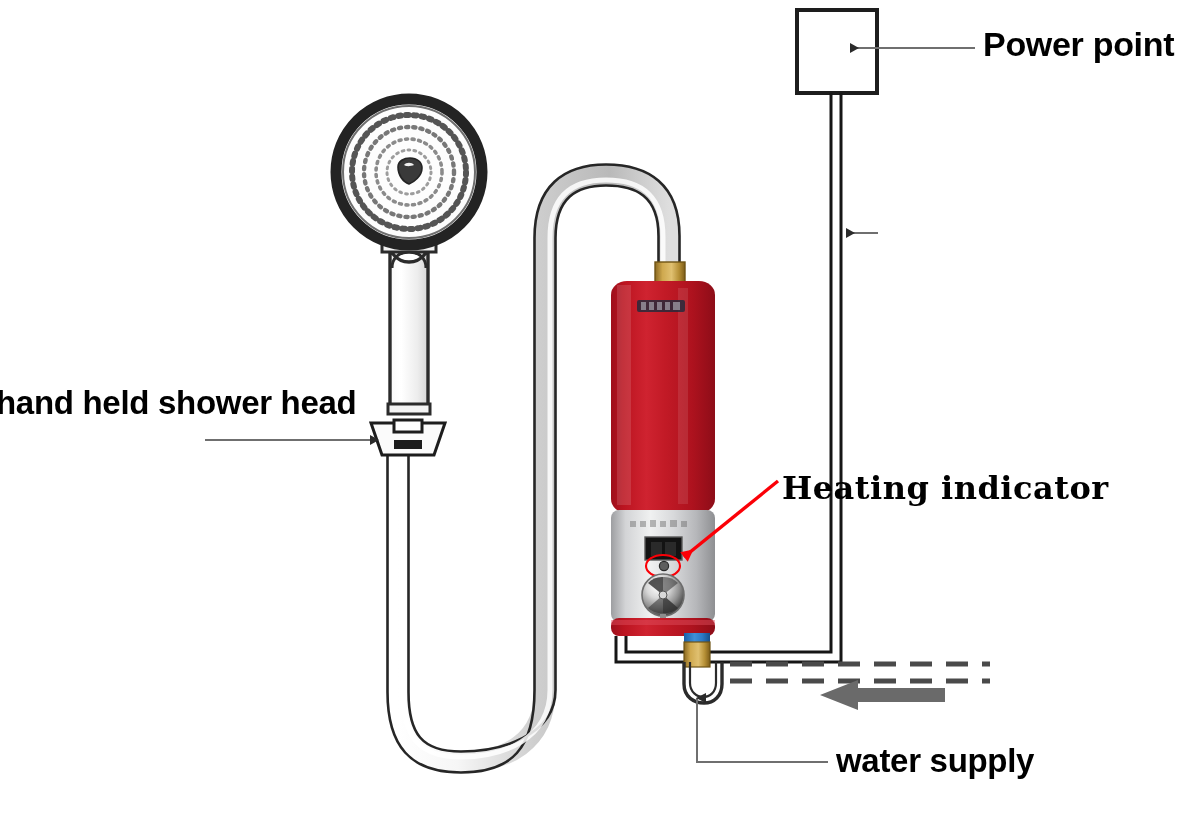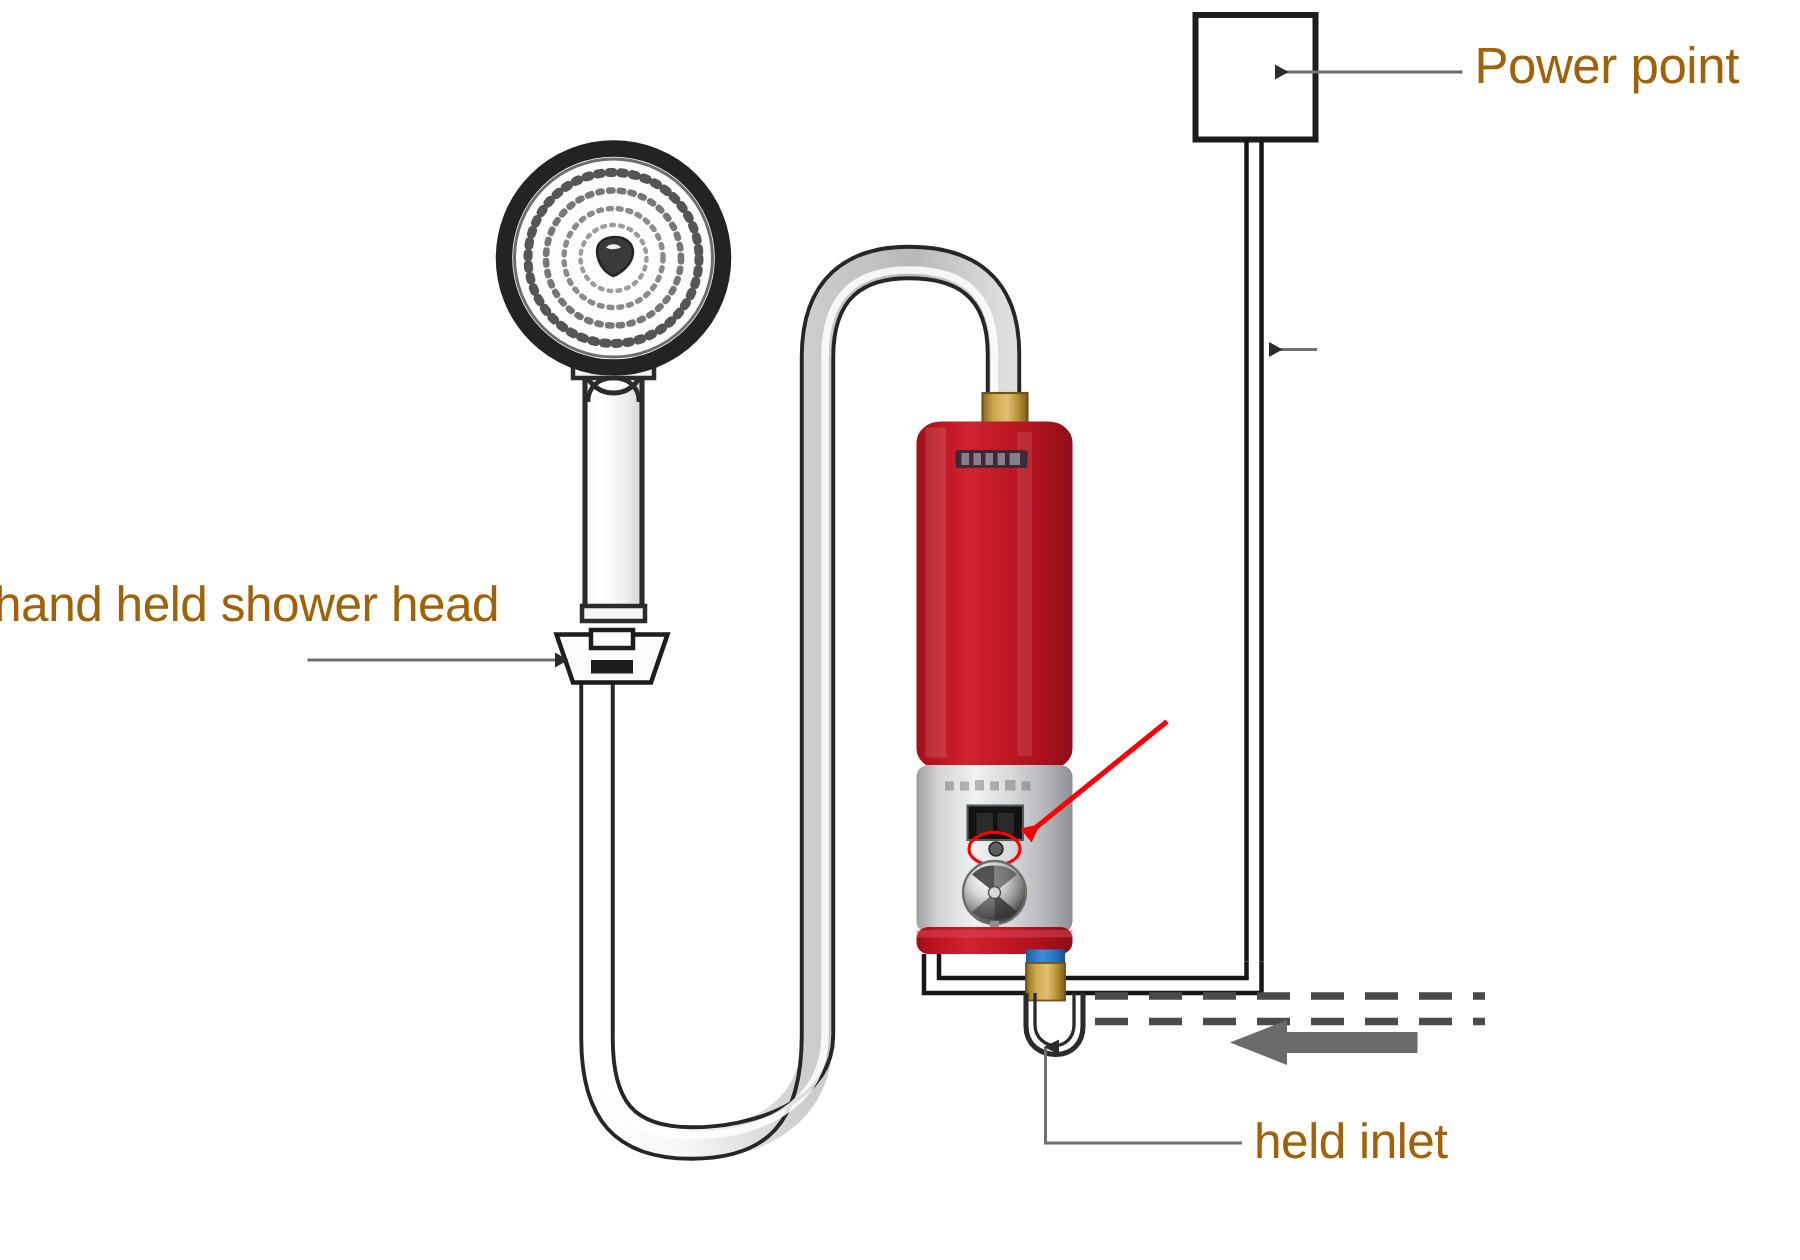--- a/index.html
+++ b/index.html
@@ -18,22 +18,22 @@
     background: #ffffff;
     overflow: hidden;
   }
   #stage > svg {
     position: absolute;
     top: 0;
     left: 0;
   }
   .label {
     position: absolute;
-    color: #a16207;
-    font-weight: normal;
+    color: #000000;
+    font-weight: bold;
     white-space: nowrap;
     line-height: 1.05;
     letter-spacing: -0.3px;
   }
   .label-sans {
     font-family: "Liberation Sans", sans-serif;
   }
   .label-serif {
     font-family: "DejaVu Serif", serif;
     letter-spacing: 0.5px;
@@ -317,18 +317,19 @@
 
       <line x1="205" y1="440" x2="370" y2="440" stroke="#6f6f6f" stroke-width="2" marker-end="url(#arrowRightGray)"></line>
 
       <path d="M828,762 L697,762 L697,698" fill="none" stroke="#6f6f6f" stroke-width="2" marker-end="url(#arrowUpGray)"></path>
     </g>
   </svg>
 
   <div class="label label-sans" id="label-power-point">Power point</div>
 
 
+  <div class="label label-serif" id="label-heating-indicator">Heating indicator</div>
 
   <div class="label label-sans" id="label-shower-head">hand held shower head</div>
 
-  <div class="label label-sans" id="label-water-inlet">held inlet</div>
+  <div class="label label-sans" id="label-water-inlet">water supply</div>
 
 </div>
 
 </body></html>

